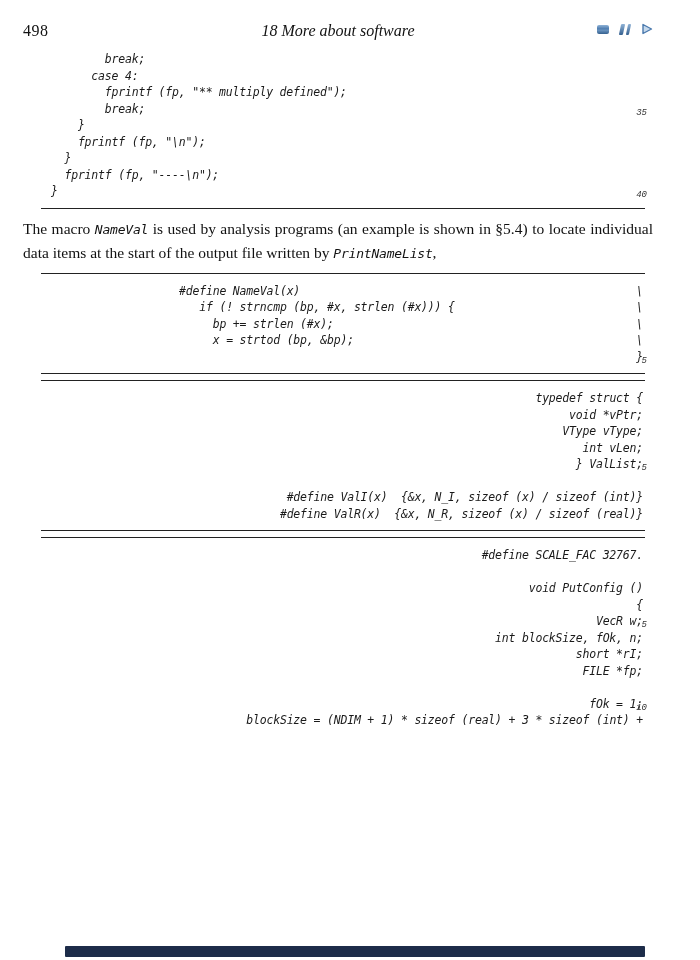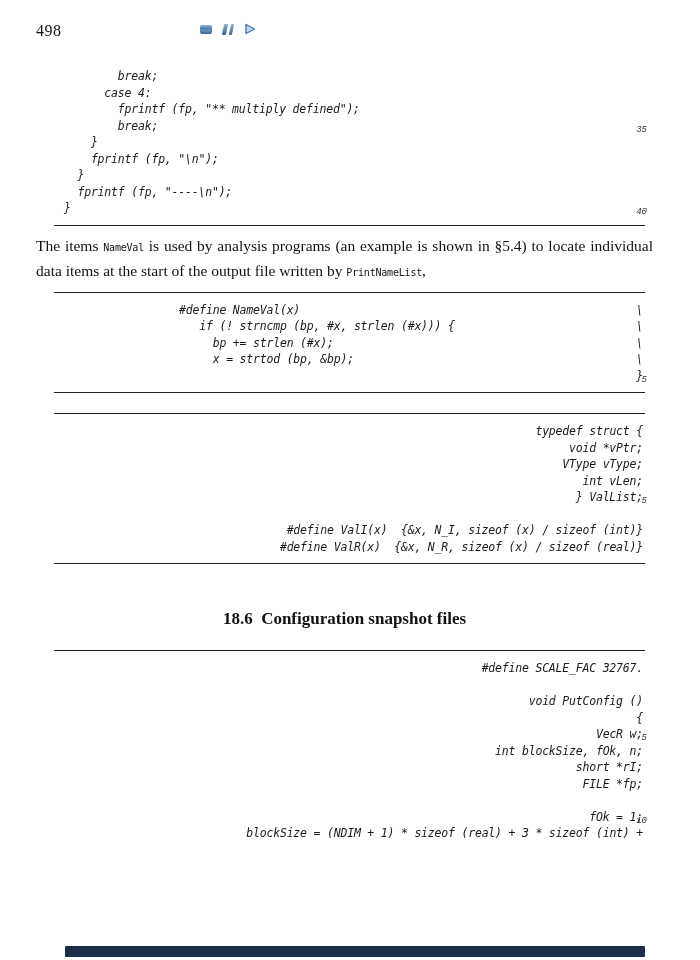--- a/index.html
+++ b/index.html
@@ -1,52 +1,52 @@
 <!DOCTYPE html>
 <html><head>
 <meta charset="utf-8">
 <style>
   html,body{margin:0;padding:0;}
   body{
     width:700px;height:960px;position:relative;overflow:hidden;
     background:#ffffff;color:#111;
     font-family:"Liberation Serif", serif;
   }
-  .page{position:absolute;inset:0;padding:22px 47px 0 36px;box-sizing:border-box;border-radius:29px;}
+  .page{position:absolute;inset:0;padding:22px 47px 0 23px;box-sizing:border-box;border-radius:29px;}
 
   
   .page-header{display:flex;align-items:flex-start;height:20px;font-size:16px;}
   .page-number{width:110px;letter-spacing:.5px;}
   .running-title{flex:1;text-align:center;font-style:italic;}
   .nav-icons{width:110px;display:flex;justify-content:flex-end;align-items:center;gap:11px;height:14px;}
   .icon{display:inline-block;}
   .icon-stop{width:12px;height:9px;border-radius:2px;
     background:linear-gradient(180deg,#8fb2d6 0%,#4a79ad 45%,#6d97c2 55%,#35608f 100%);}
   .icon-pause{display:flex;gap:3px;transform:skewX(-12deg);}
   .icon-pause span{width:3.5px;height:11px;border-radius:1px;
     background:linear-gradient(180deg,#8fb2d6,#35608f);}
   .icon-play svg{display:block;}
 
   
   .para{font-size:15.5px;line-height:23px;text-align:justify;margin:8px 0 0 0;}
   .para.indent{text-indent:17px;}
-  .inline-code{font-family:"DejaVu Sans Mono", monospace;font-size:10px;letter-spacing:-0.2px;}
+  .inline-code{font-family:"DejaVu Sans Mono", monospace;font-style:italic;font-size:13px;letter-spacing:-0.2px;}
 
   
   .code-block{
     font-family:"DejaVu Sans Mono", monospace;font-style:italic;
     font-size:11.5px;line-height:16.5px;letter-spacing:-0.2px;
     color:#1a1a1a;white-space:pre;
     margin:0 8px 0 18px;padding:0 2px 8px 10px;position:relative;
   }
   .code-block.rule-top{border-top:1.4px solid #222;padding-top:9px;text-align:right;}
   .code-block.rule-bottom{border-bottom:1.4px solid #222;}
-  .code-block.first{margin-top:26px;}
+  .code-block.first{margin-top:9px;}
   .code-block.gap-sm{margin-top:8px;}
-  .code-block.gap-md{margin-top:20px;}
+  .code-block.gap-md{margin-top:6px;}
   .code-line{position:relative;min-height:16.5px;}
   .line-number{
     position:absolute;right:-4px;top:4px;
     font-family:Liberation Mono, monospace;font-style:italic;
     font-size:9px;color:#333;letter-spacing:0;
   }
 
   
   .section-heading{
     text-align:center;font-weight:bold;font-size:17px;line-height:22px;
@@ -59,38 +59,38 @@
     background:#1d2c49;border-radius:1px;
   }
 </style>
 </head>
 <body>
 
 <div class="page">
 
   <div class="page-header">
     <span class="page-number">498</span>
+    <span class="running-title">18  More about software</span>
     <span class="nav-icons">
       <span class="icon icon-stop"></span>
       <span class="icon icon-pause">
           <span></span>
           <span></span>
         </span>
       <span class="icon icon-play">
         <svg width="12" height="12" viewBox="0 0 12 12">
           <polygon points="2,1.5 10.5,6 2,10.5" fill="#c6d9ec" stroke="#4a79ad" stroke-width="1.4" stroke-linejoin="round"></polygon>
         </svg>
       </span>
     </span>
   </div>
 
   <div id="page-content">
       <div class="code-block rule-bottom first"><div class="code-line"><span class="code-text">        break;</span></div><div class="code-line"><span class="code-text">      case 4:</span></div><div class="code-line"><span class="code-text">        fprintf (fp, "** multiply defined");</span></div><div class="code-line"><span class="code-text">        break;</span><span class="line-number">35</span></div><div class="code-line"><span class="code-text">    }</span></div><div class="code-line"><span class="code-text">    fprintf (fp, "\n");</span></div><div class="code-line"><span class="code-text">  }</span></div><div class="code-line"><span class="code-text">  fprintf (fp, "----\n");</span></div><div class="code-line"><span class="code-text">}</span><span class="line-number">40</span></div></div>
-      <p class="para"><span class="plain-text">The items </span><span class="inline-code">NameVal</span><span class="plain-text"> is used by analysis programs (an example is shown in §5.4) to locate individual data items at the start of the output file written by </span><span class="inline-code">PrintNameList</span><span class="plain-text">,</span></p>
+      <p class="para"><span class="plain-text">The macro </span><span class="inline-code">NameVal</span><span class="plain-text"> is used by analysis programs (an example is shown in §5.4) to locate individual data items at the start of the output file written by </span><span class="inline-code">PrintNameList</span><span class="plain-text">,</span></p>
       <div class="code-block rule-top rule-bottom gap-sm"><div class="code-line"><span class="code-text">#define NameVal(x)                                                  \</span></div><div class="code-line"><span class="code-text">   if (! strncmp (bp, #x, strlen (#x))) {                           \</span></div><div class="code-line"><span class="code-text">     bp += strlen (#x);                                             \</span></div><div class="code-line"><span class="code-text">     x = strtod (bp, &amp;bp);                                          \</span></div><div class="code-line"><span class="code-text">   }</span><span class="line-number">5</span></div></div>
       <div class="code-block rule-top rule-bottom gap-md"><div class="code-line"><span class="code-text">typedef struct {</span></div><div class="code-line"><span class="code-text">  void *vPtr;</span></div><div class="code-line"><span class="code-text">  VType vType;</span></div><div class="code-line"><span class="code-text">  int vLen;</span></div><div class="code-line"><span class="code-text">} ValList;</span><span class="line-number">5</span></div><div class="code-line"><span class="code-text">&nbsp;</span></div><div class="code-line"><span class="code-text">#define ValI(x)  {&amp;x, N_I, sizeof (x) / sizeof (int)}</span></div><div class="code-line"><span class="code-text">#define ValR(x)  {&amp;x, N_R, sizeof (x) / sizeof (real)}</span></div></div>
-      <h2 class="section-heading">18.6  Configuration snapshot files</h2>
       <div class="code-block rule-top gap-md"><div class="code-line"><span class="code-text">#define SCALE_FAC 32767.</span></div><div class="code-line"><span class="code-text">&nbsp;</span></div><div class="code-line"><span class="code-text">void PutConfig ()</span></div><div class="code-line"><span class="code-text">{</span></div><div class="code-line"><span class="code-text">  VecR w;</span><span class="line-number">5</span></div><div class="code-line"><span class="code-text">  int blockSize, fOk, n;</span></div><div class="code-line"><span class="code-text">  short *rI;</span></div><div class="code-line"><span class="code-text">  FILE *fp;</span></div><div class="code-line"><span class="code-text">&nbsp;</span></div><div class="code-line"><span class="code-text">  fOk = 1;</span><span class="line-number">10</span></div><div class="code-line"><span class="code-text">  blockSize = (NDIM + 1) * sizeof (real) + 3 * sizeof (int) +</span></div></div>
     </div>
 
 </div>
 
 <div class="bottom-bar"></div>
 
 </body></html>

